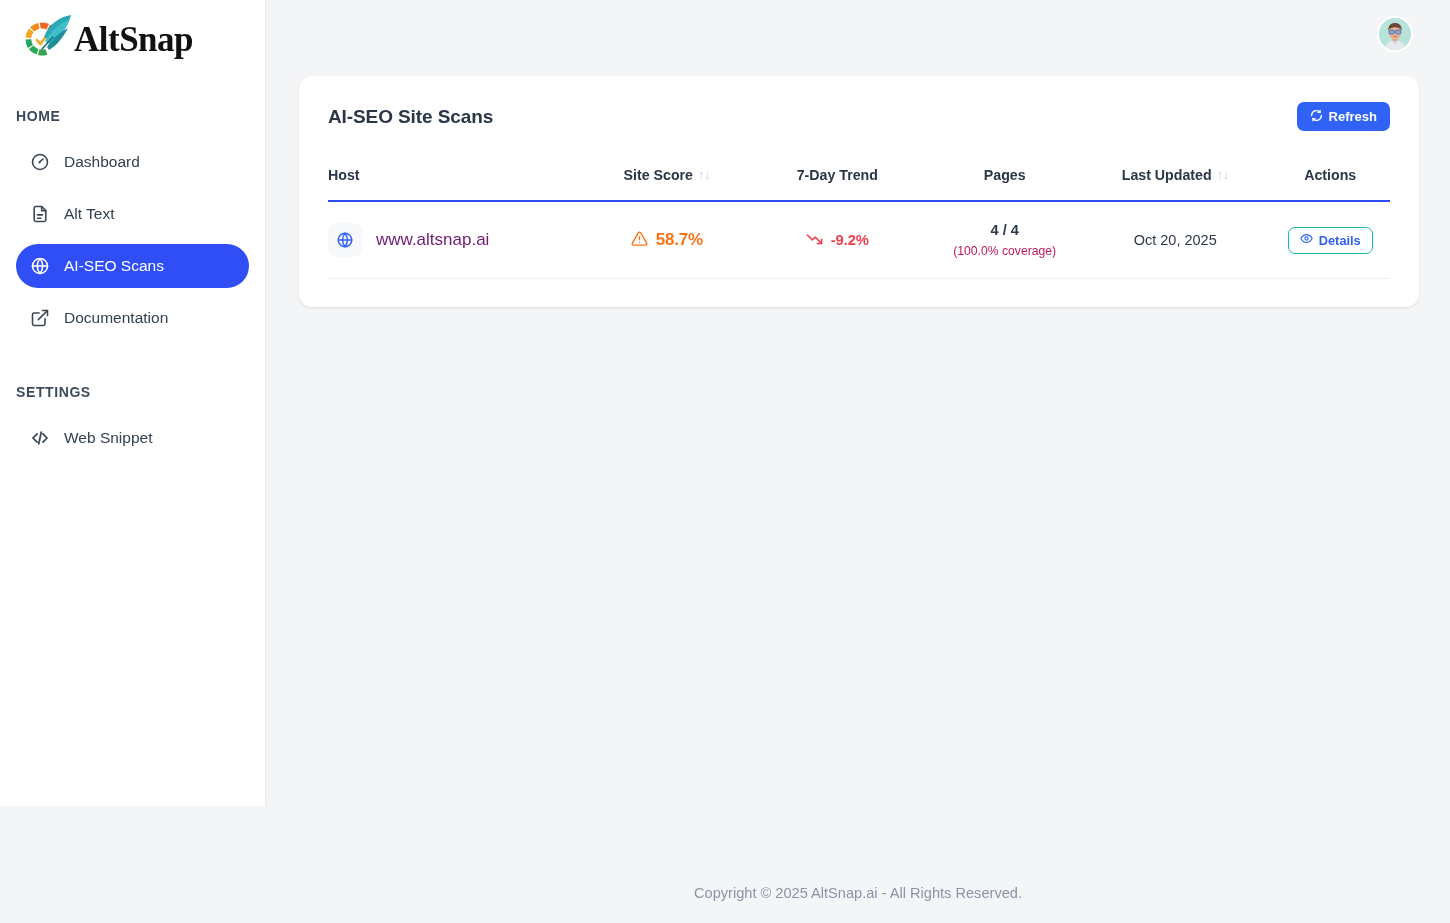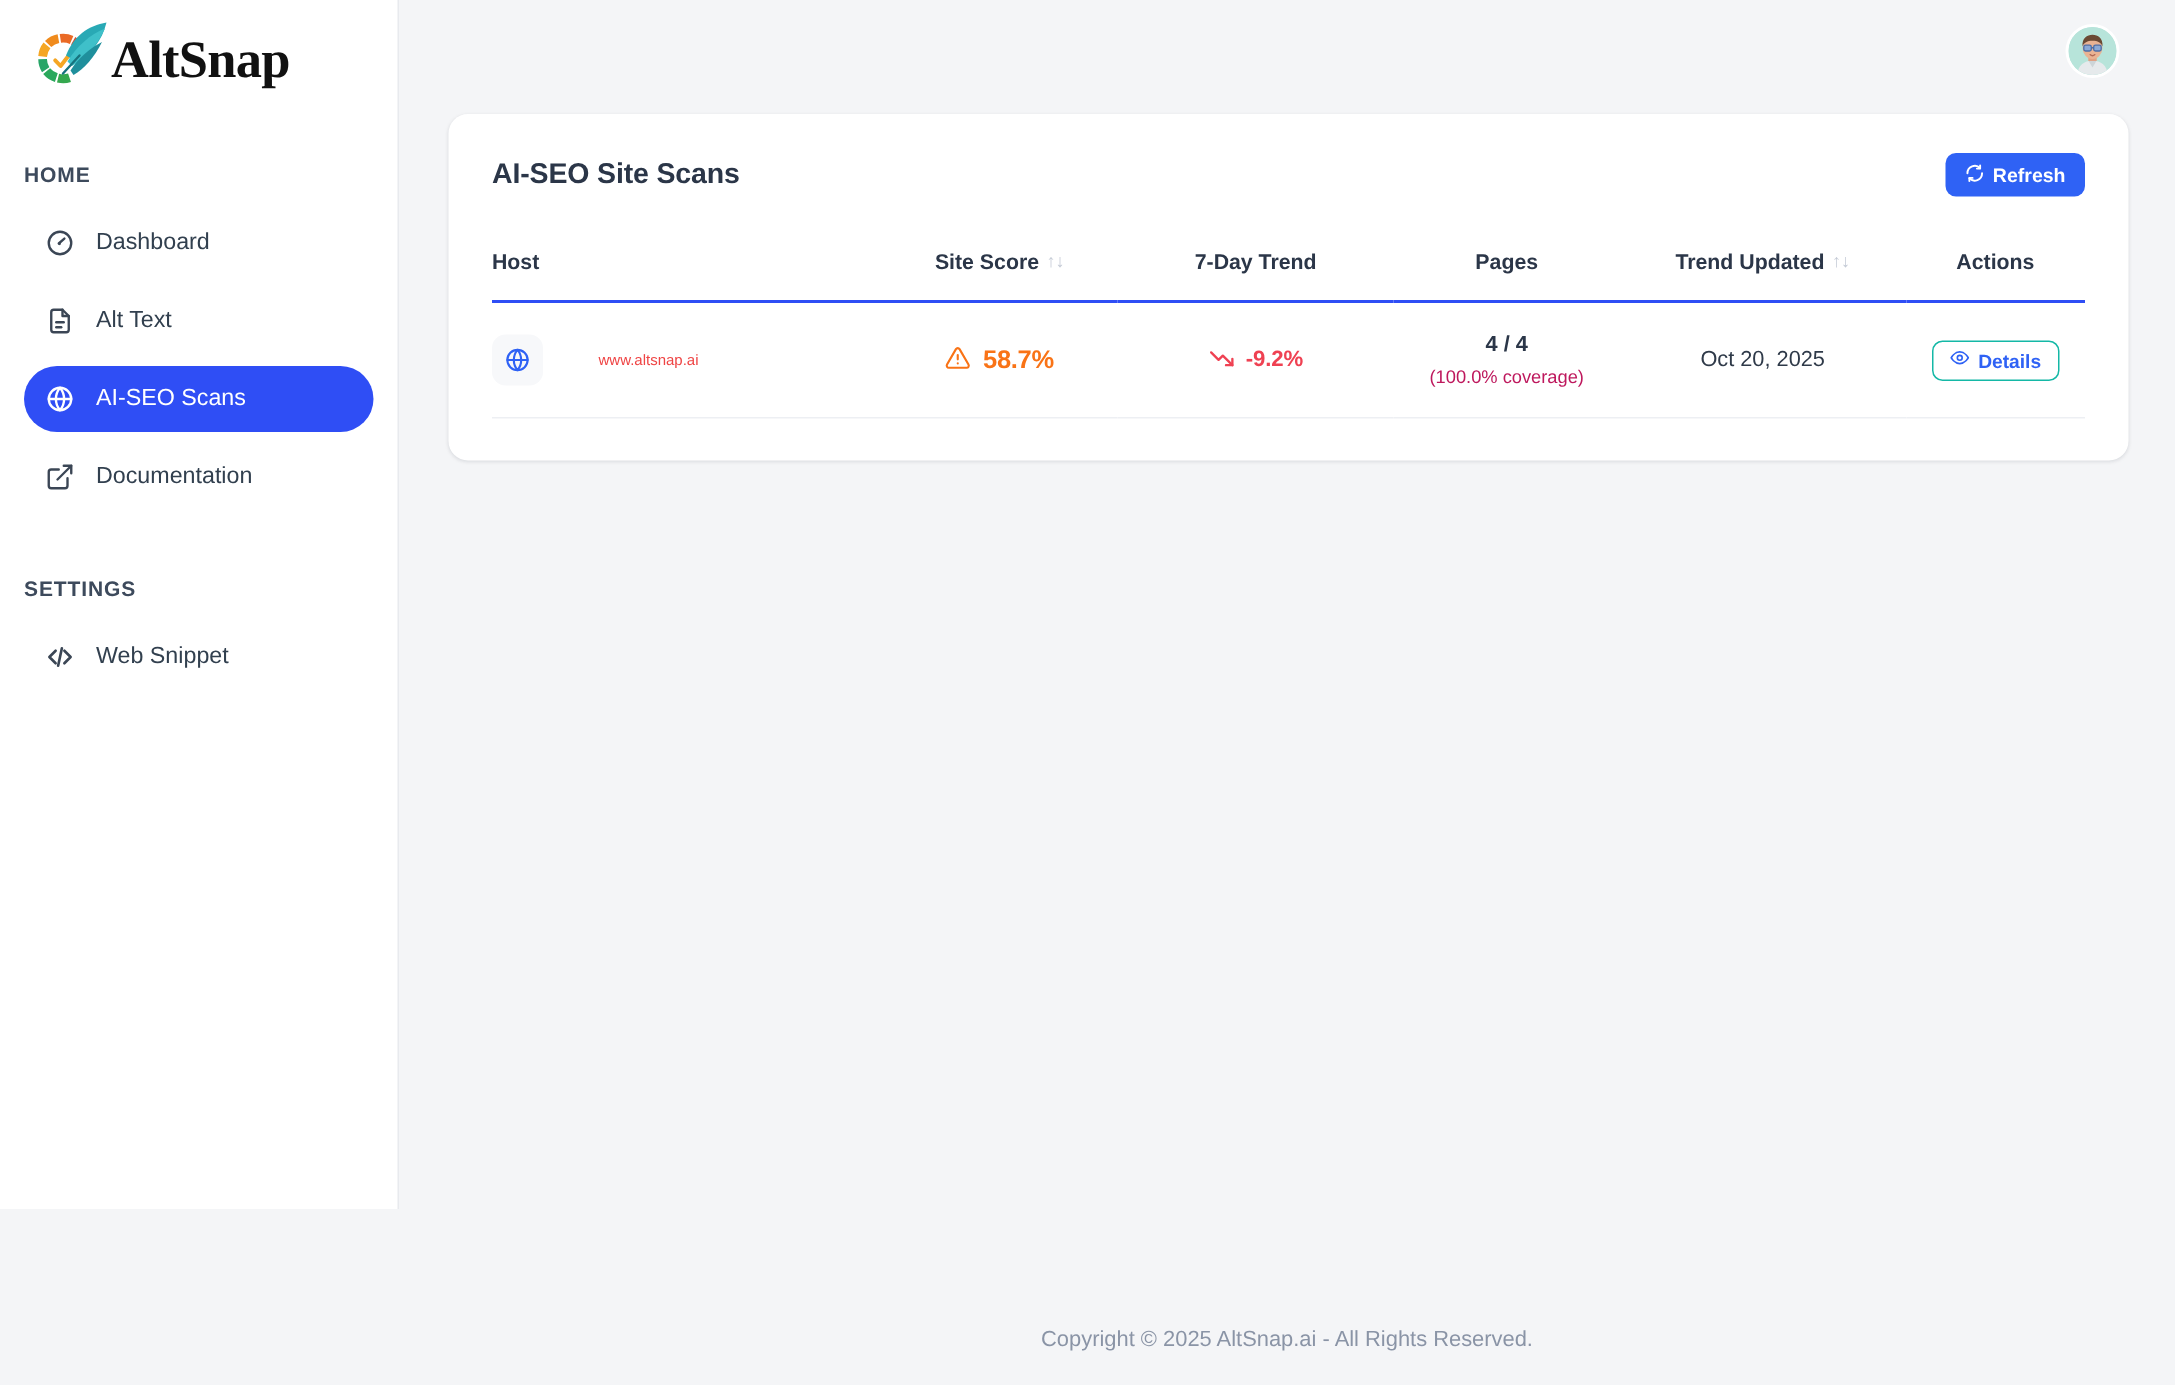--- a/index.html
+++ b/index.html
@@ -231,21 +231,21 @@
     width: 34px;
     height: 34px;
     border-radius: 9px;
     background: #f7f8fa;
     display: flex;
     align-items: center;
     justify-content: center;
     flex-shrink: 0;
   }
 
-  .host-name { font-size: 10px; color: #ef4444; margin-left: 23px; }
+  .host-name { font-size: 17px; color: #701a75; }
 
   .score-cell, .trend-cell {
     display: flex;
     align-items: center;
     justify-content: center;
     gap: 8px;
   }
 
   .score-val {
     font-size: 17px;
@@ -448,21 +448,21 @@
               <th class="col-score">
                 <span>Site Score</span><span class="sort-ic">↑↓</span>
               </th>
               <th class="col-trend">
                 <span>7-Day Trend</span>
               </th>
               <th class="col-pages">
                 <span>Pages</span>
               </th>
               <th class="col-updated">
-                <span>Trend Updated</span><span class="sort-ic">↑↓</span>
+                <span>Last Updated</span><span class="sort-ic">↑↓</span>
               </th>
               <th class="col-actions">
                 <span>Actions</span>
               </th>
             </tr>
           </thead>
           <tbody>
             <tr>
 
               <td>

